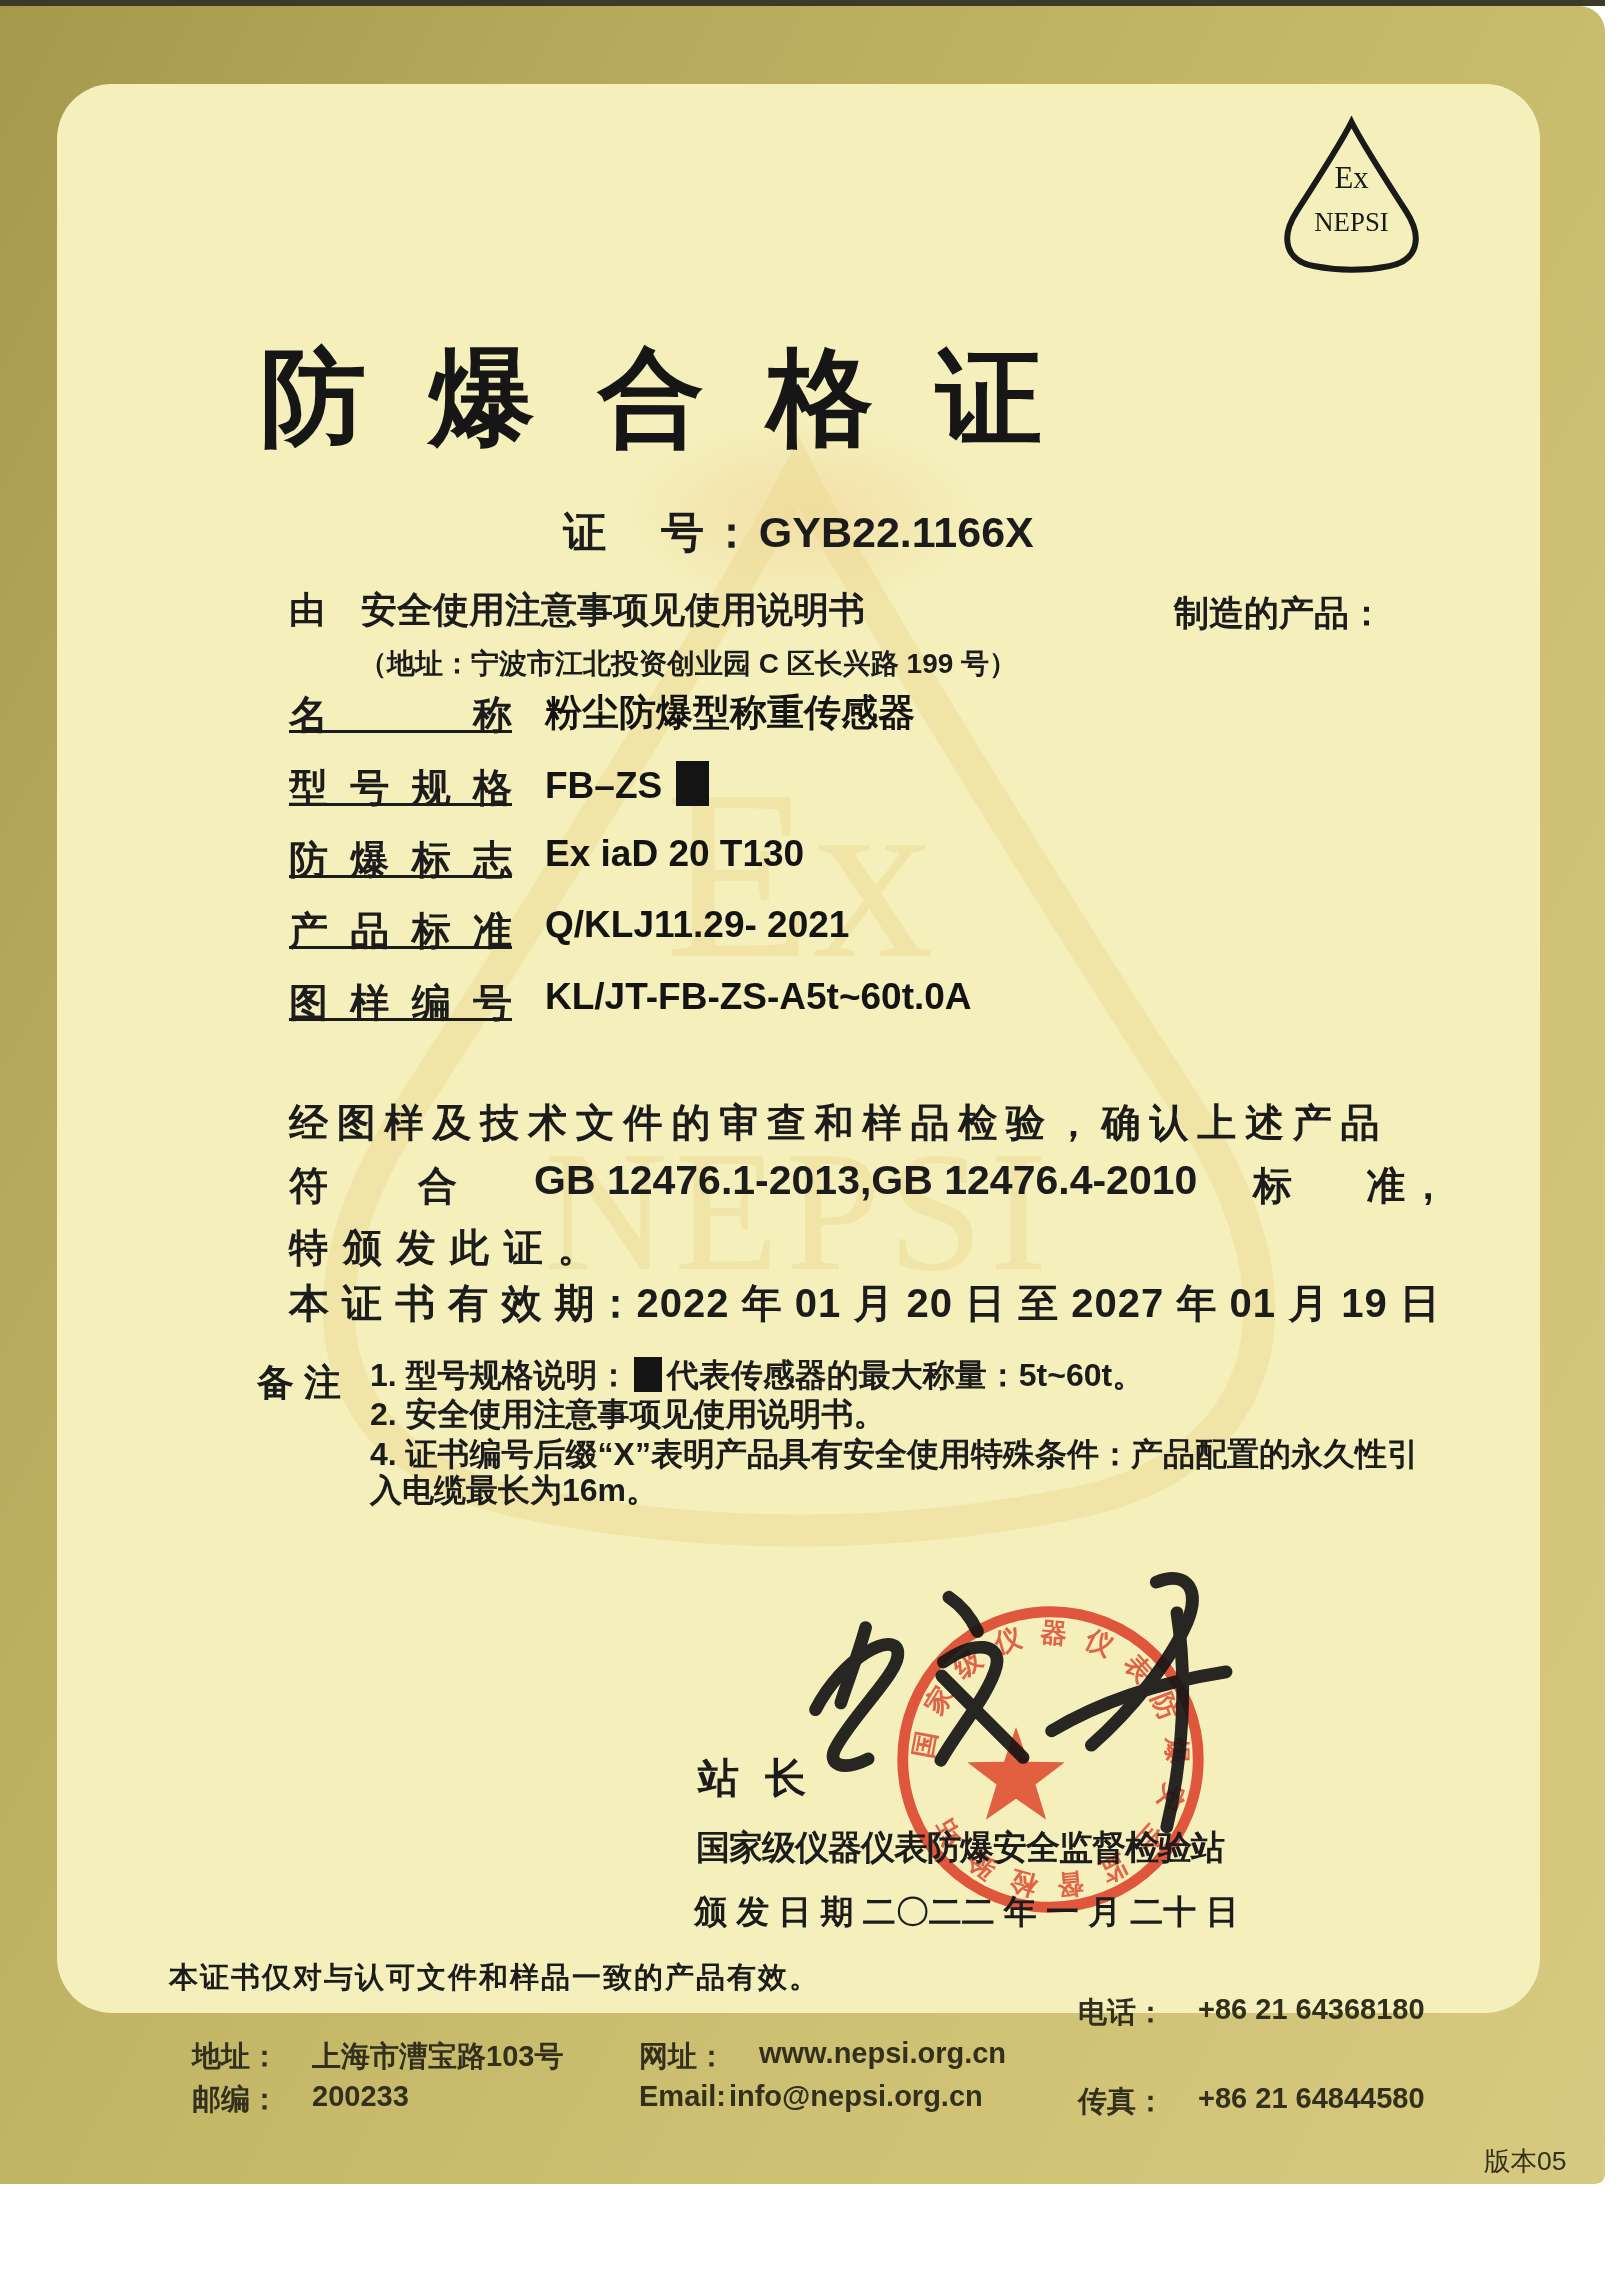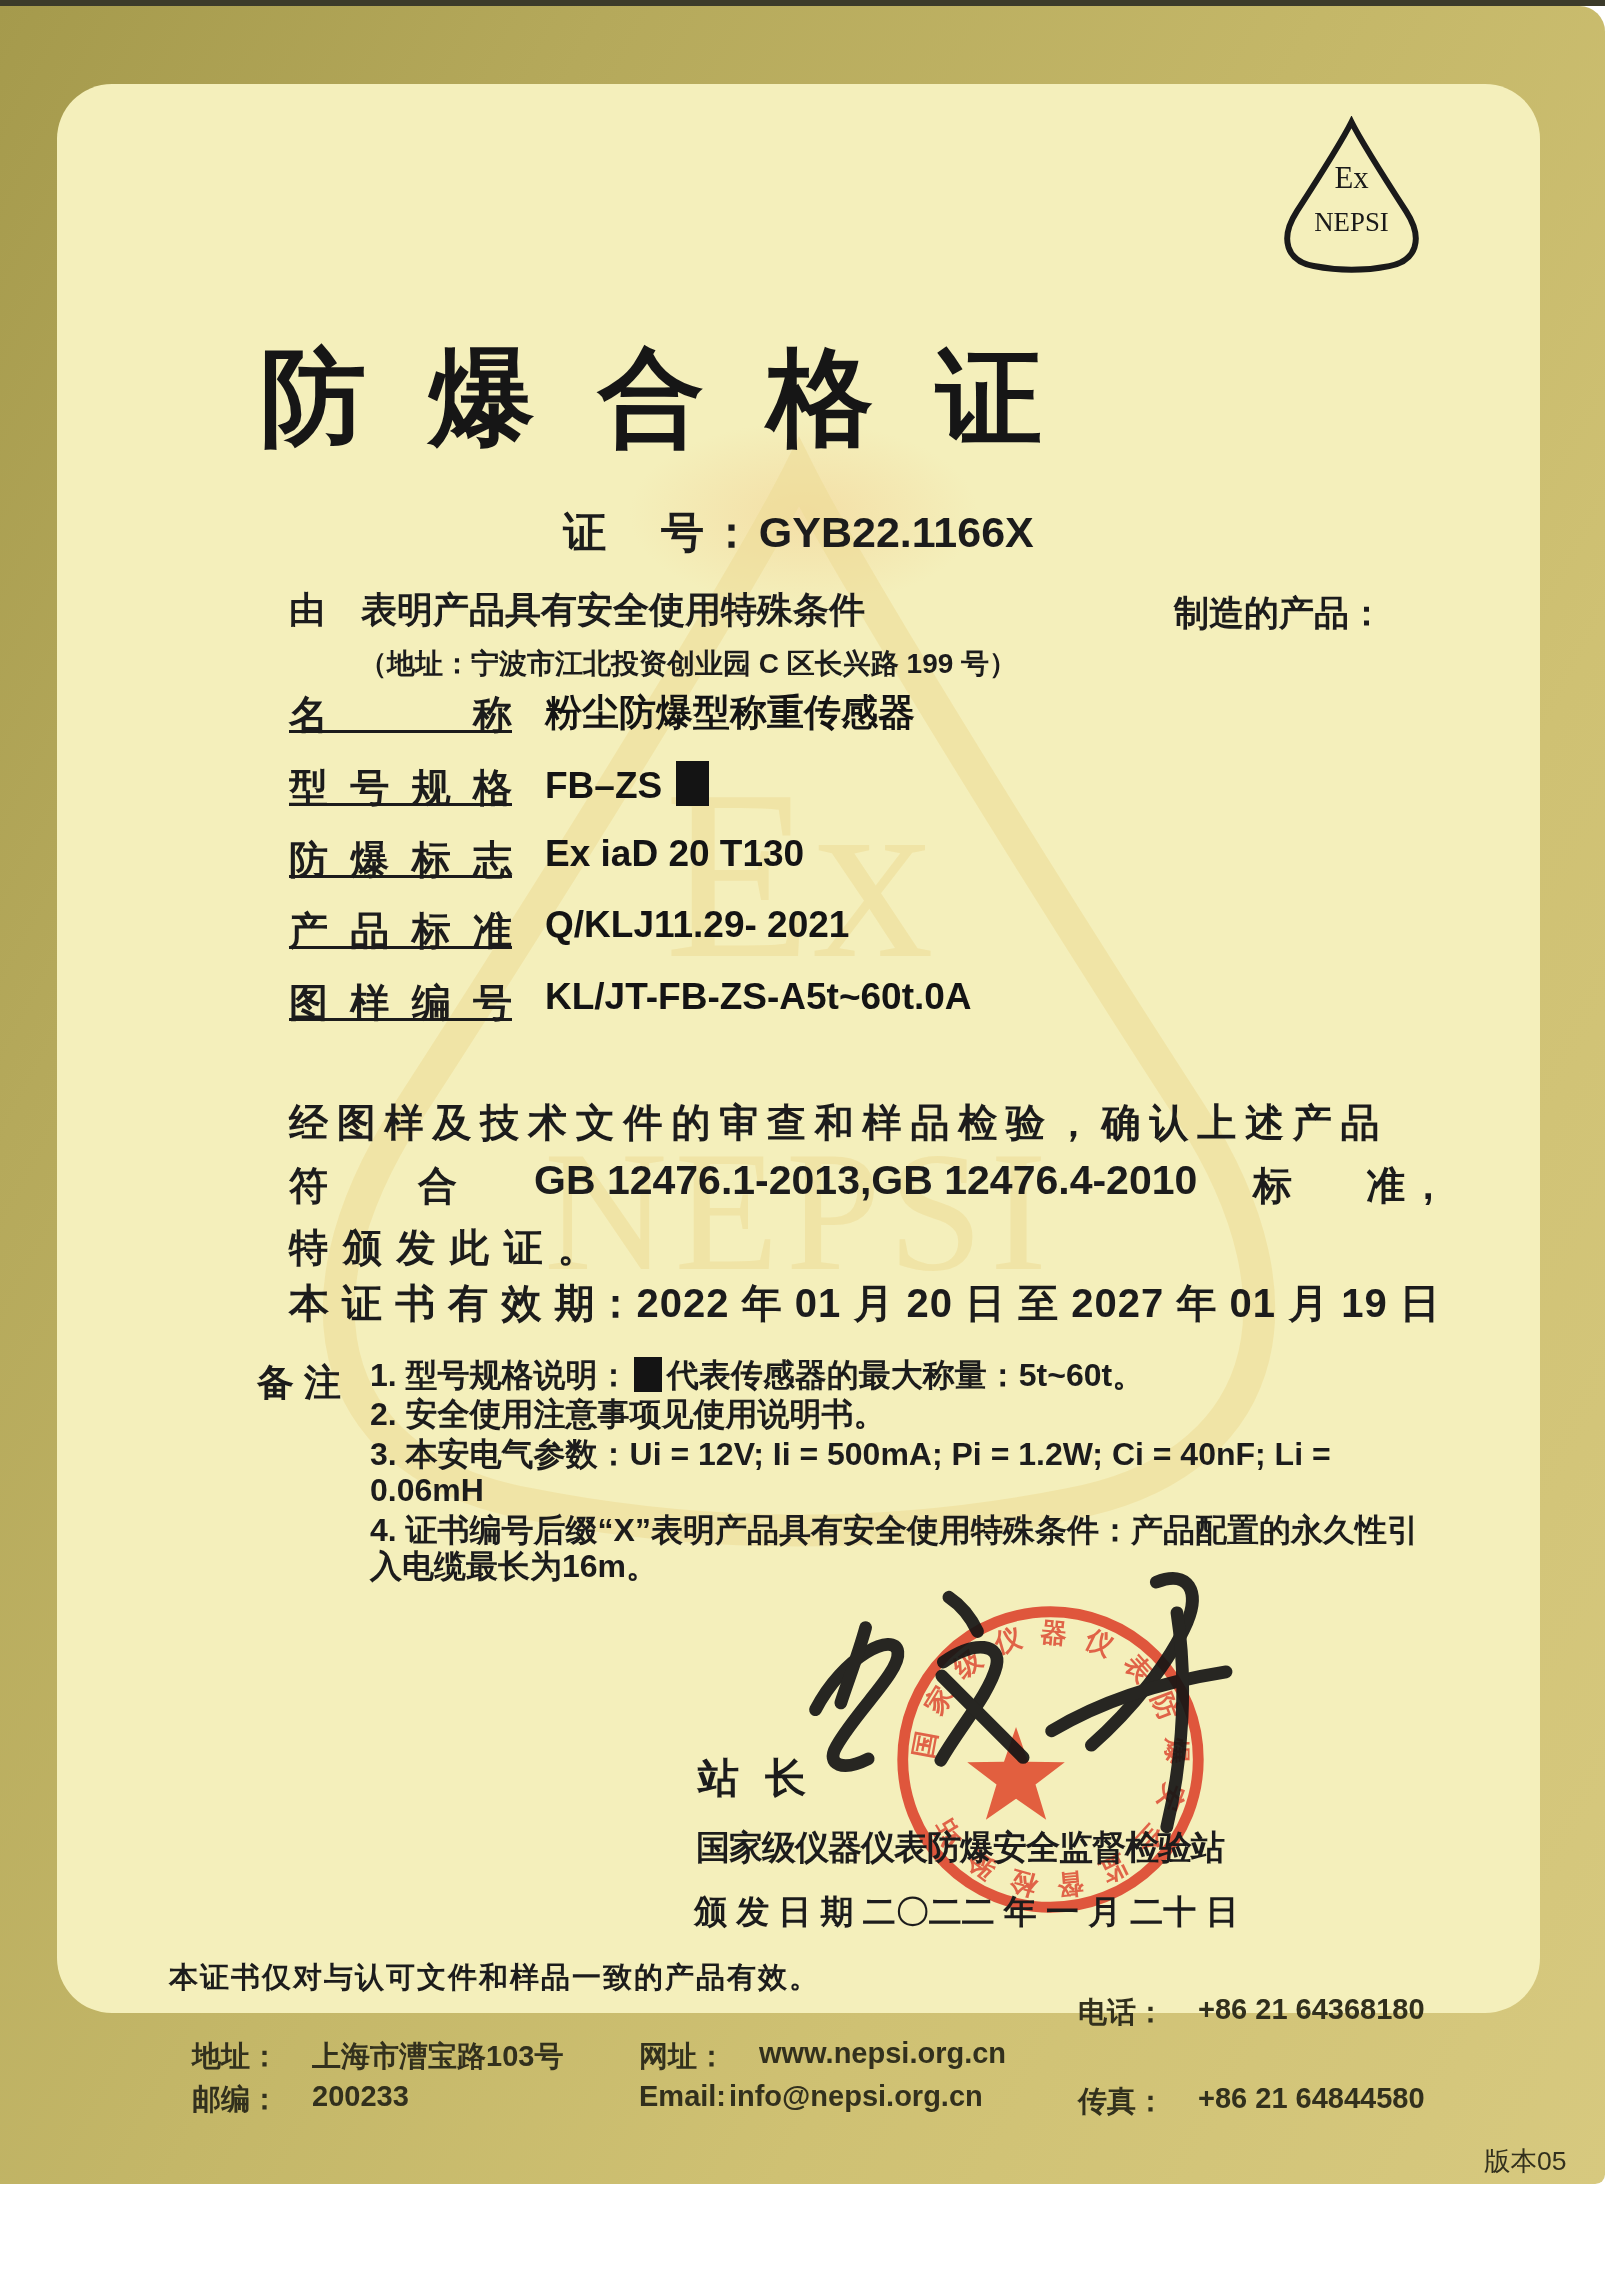--- a/index.html
+++ b/index.html
@@ -89,21 +89,21 @@
   </svg>
 
   <div class="title">防爆合格证</div>
 
   <div class="certno">
     <span class="lbl">证　号：</span><span>GYB22.1166X</span>
   </div>
 
   <div class="row-company blk">
     <span class="by">由</span>
-    <span class="co">表明产品具有安全使用特殊条件</span>
+    <span class="co">安全使用注意事项见使用说明书</span>
   </div>
   <div class="made blk">制造的产品：</div>
   <div class="addr blk">（地址：宁波市江北投资创业园 C 区长兴路 199 号）</div>
 
   <div class="f-label" style="top:688px;">名称</div>
   <div class="f-value" style="top:688px;">粉尘防爆型称重传感器</div>
 
   <div class="f-label" style="top:761px;">型号规格</div>
   <div class="f-value" style="top:761px;">
     <span>FB–ZS</span><span class="redact"></span>
@@ -122,21 +122,20 @@
   <div class="st2-pre blk">符　合</div>
   <div class="st2-std blk">GB 12476.1-2013,GB 12476.4-2010</div>
   <div class="st2-suf blk">标　准,</div>
   <div class="st3 blk">特颁发此证。</div>
   <div class="validity blk">本 证 书 有 效 期：2022 年 01 月 20 日 至 2027 年 01 月 19 日</div>
 
   <div class="notes-label">备注</div>
   <div class="notes">
     <div><span>1. 型号规格说明：</span><span class="redact-sm"></span><span>代表传感器的最大称量：5t~60t。</span></div>
     <div>2. 安全使用注意事项见使用说明书。</div>
-    <div>3. 本安电气参数：Ui = 12V; Ii = 500mA; Pi = 1.2W; Ci = 40nF; Li = 0.06mH</div>
     <div>4. 证书编号后缀“X”表明产品具有安全使用特殊条件：产品配置的永久性引入电缆最长为16m。</div>
   </div>
 
   <div class="signer">站长</div>
 
   <svg class="stamp" viewBox="0 0 336 336">
     <defs>
       <path id="ringPath" d="M 49,168 A 119,119 0 1 1 287,168 A 119,119 0 1 1 49,168"></path>
     </defs>
     <circle cx="168" cy="168" r="150" fill="none" stroke="#e6453a" stroke-width="11" opacity="0.88"></circle>

